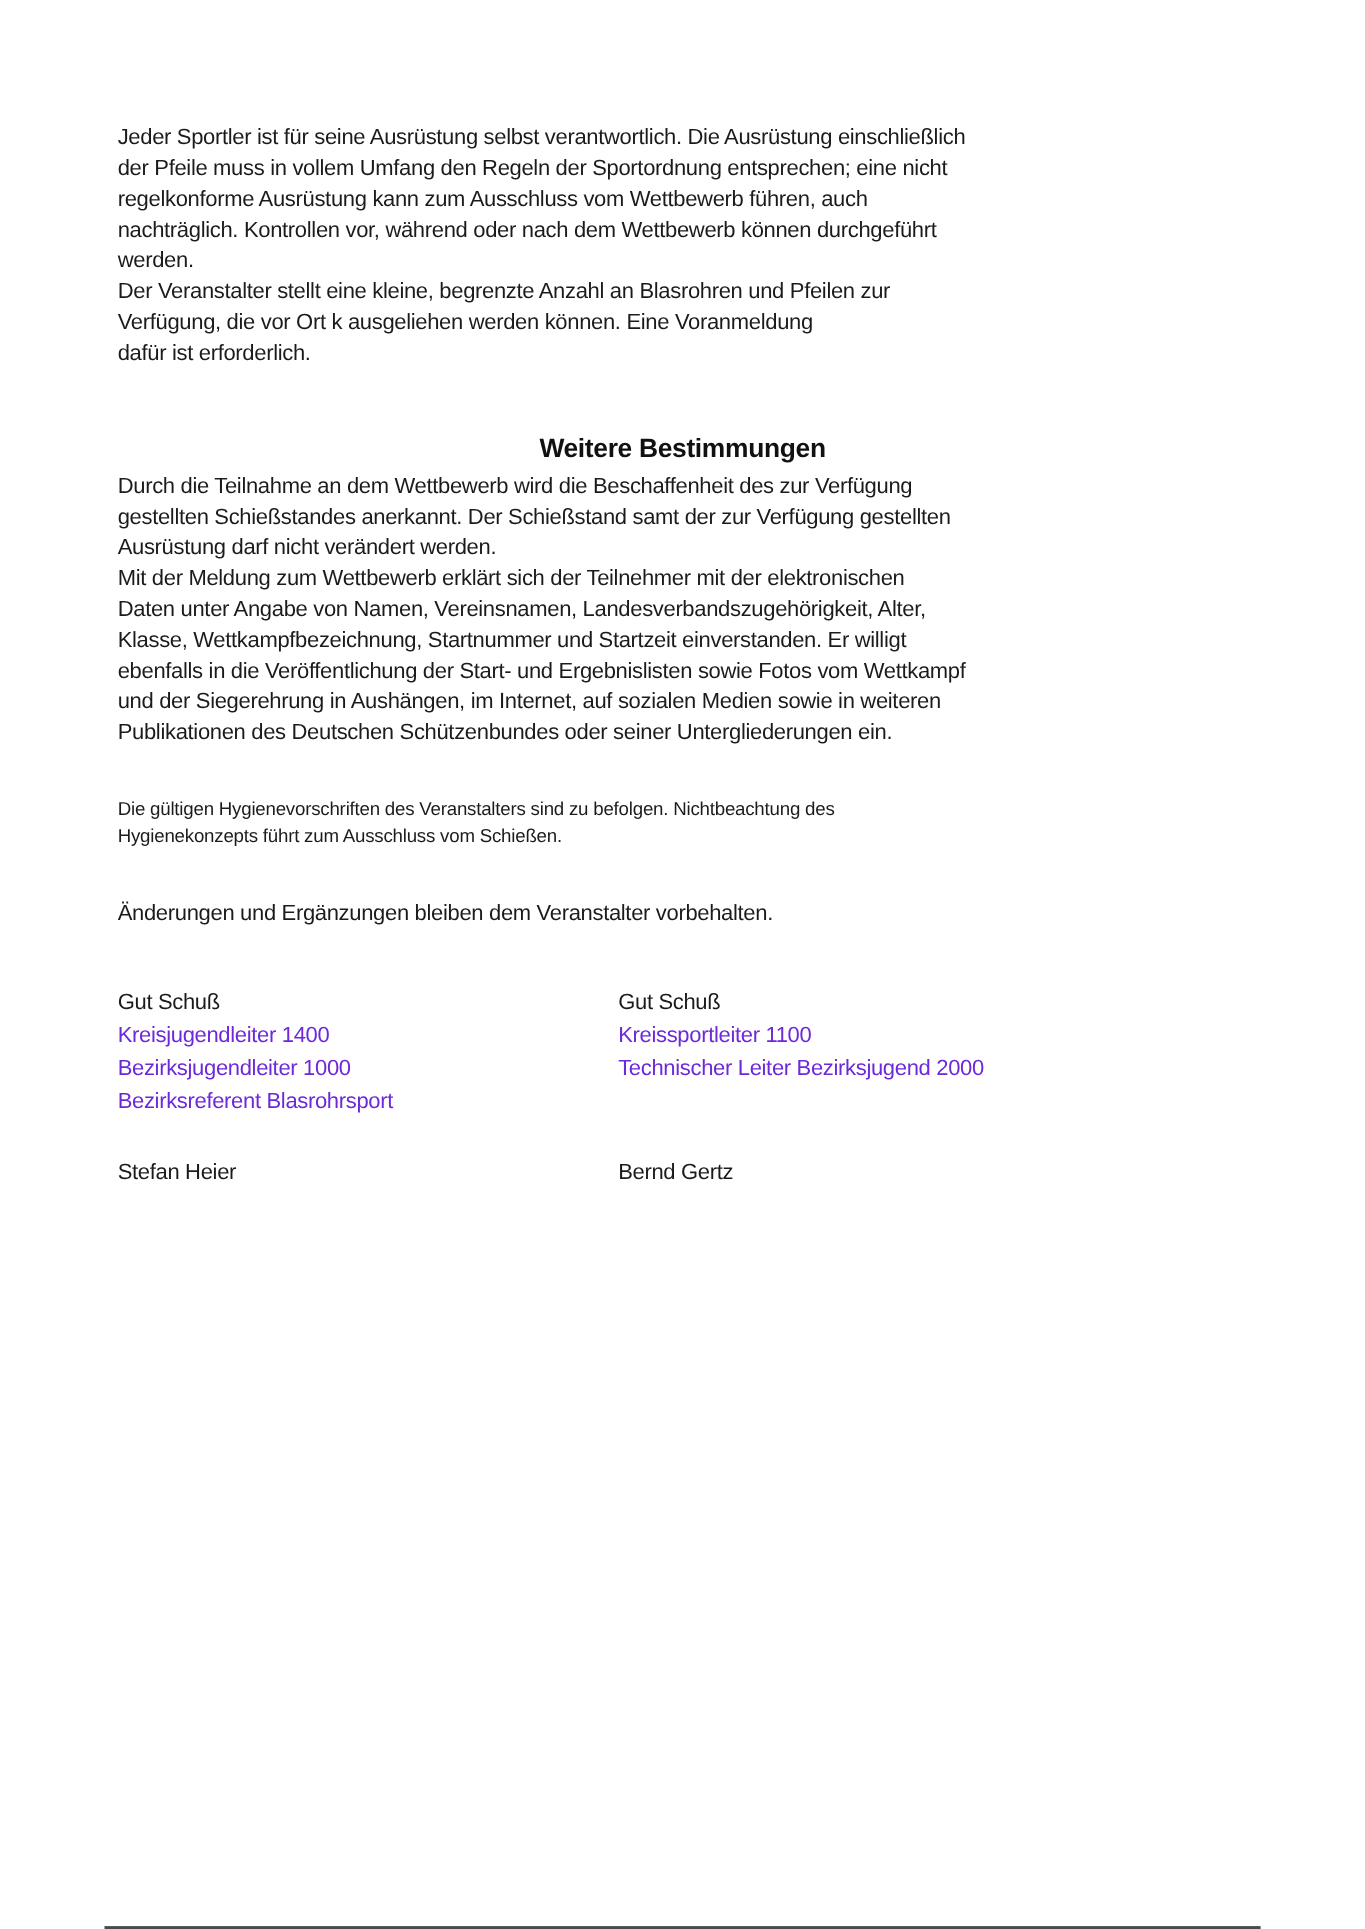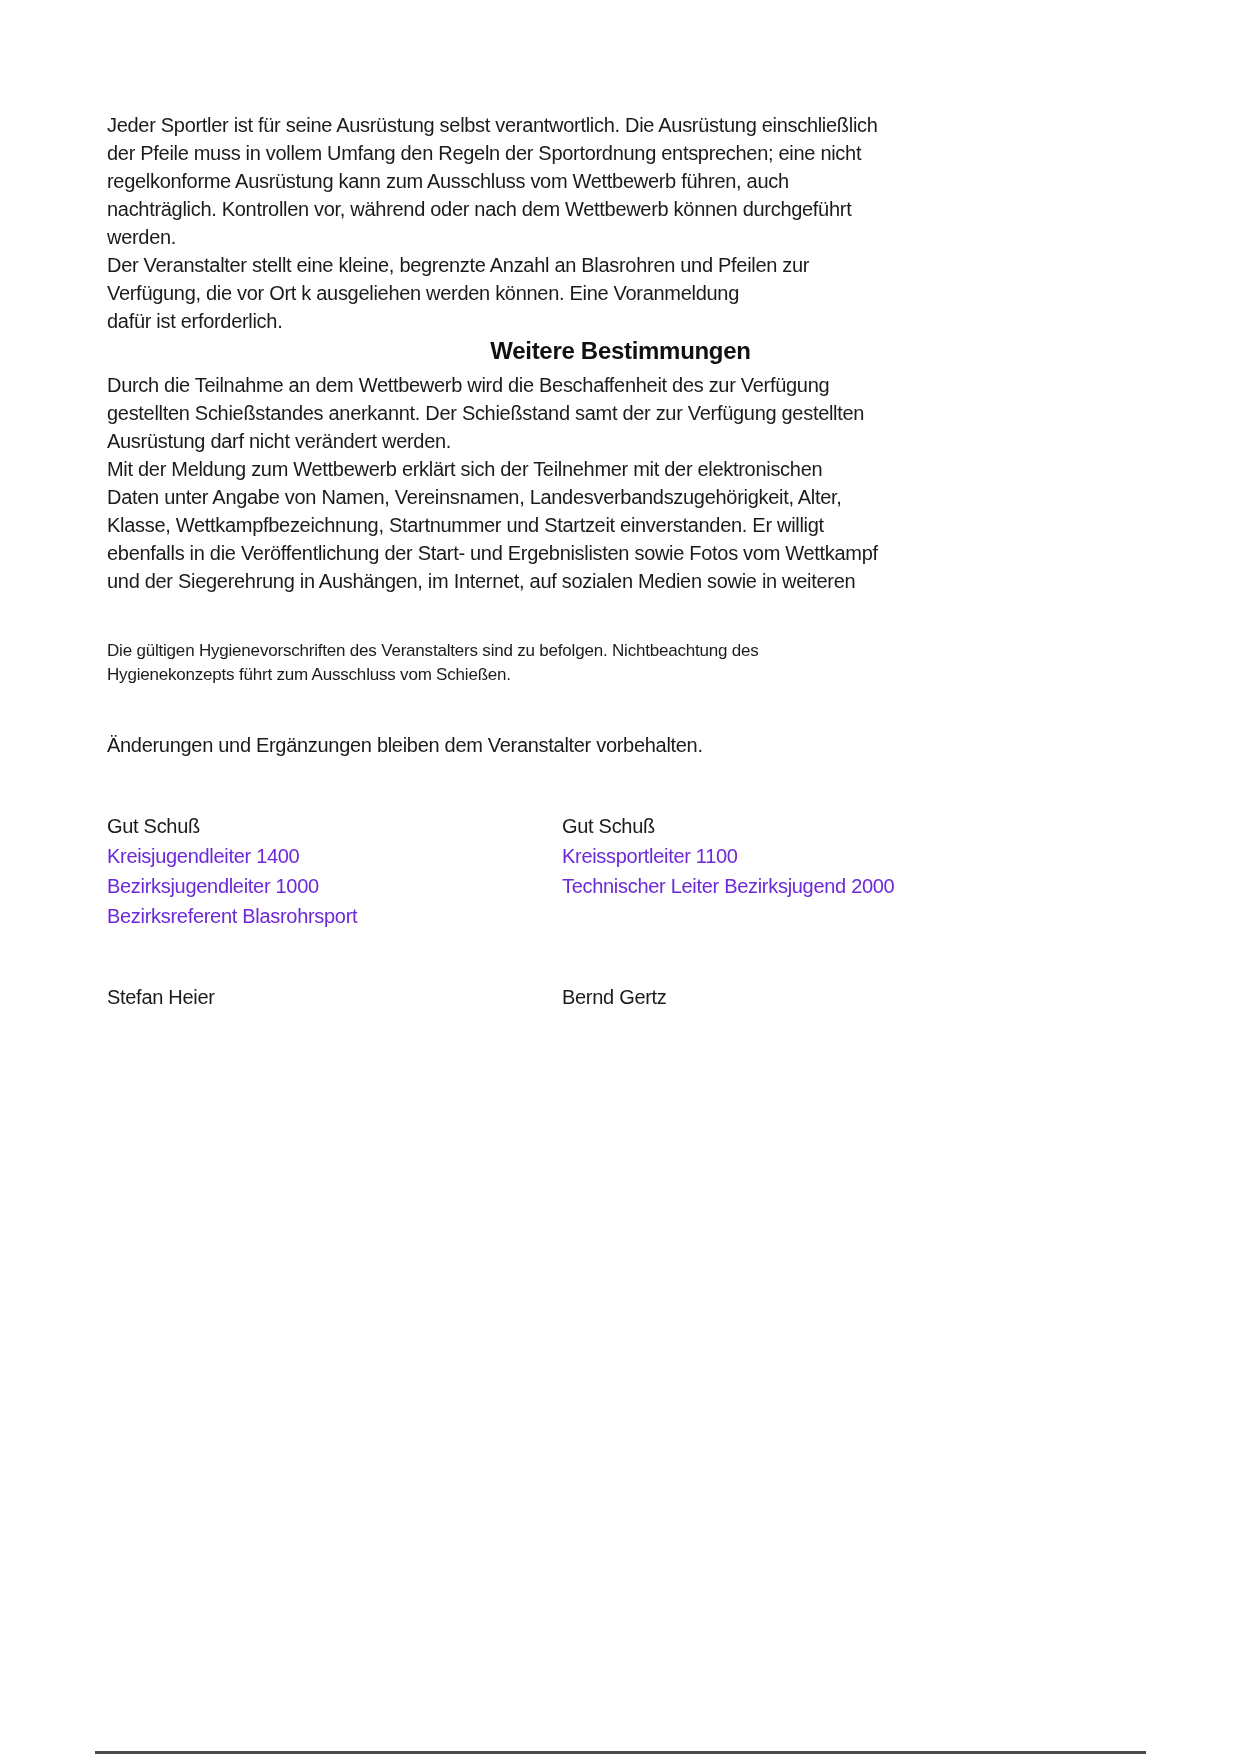--- a/index.html
+++ b/index.html
@@ -18,20 +18,21 @@
     right: 107px;
     top: 111px;
   }
   .body-par .line {
     font-size: 20px;
     line-height: 28px;
     letter-spacing: -0.3px;
     white-space: pre;
   }
   .section-heading {
+    margin-top: 57px;
     text-align: center;
     font-size: 24px;
     line-height: 32px;
     font-weight: bold;
     color: #111111;
     letter-spacing: -0.3px;
   }
   .par-bestimmungen { margin-top: 4px; }
   .small-par { margin-top: 44px; }
   .small-par .line {
@@ -61,21 +62,21 @@
     white-space: pre;
   }
   .blue-roles .line { color: #6d28d9; }
   .names {
     position: relative;
     margin-top: 36px;
     height: 28px;
   }
   .name {
     position: absolute;
-    top: 16px;
+    top: 0;
     font-size: 20px;
     line-height: 28px;
     letter-spacing: -0.3px;
   }
   .name.left  { left: 0; }
   .name.right { left: 455px; }
   .next-page-edge {
     position: absolute;
     left: 95px;
     width: 1051px;
@@ -104,20 +105,21 @@
 
   <div class="body-par par-bestimmungen">
       <div class="line">Durch die Teilnahme an dem Wettbewerb wird die Beschaffenheit des zur Verfügung</div>
       <div class="line">gestellten Schießstandes anerkannt. Der Schießstand samt der zur Verfügung gestellten</div>
       <div class="line">Ausrüstung darf nicht verändert werden.</div>
       <div class="line">Mit der Meldung zum Wettbewerb erklärt sich der Teilnehmer mit der elektronischen</div>
       <div class="line">Daten unter Angabe von Namen, Vereinsnamen, Landesverbandszugehörigkeit, Alter,</div>
       <div class="line">Klasse, Wettkampfbezeichnung, Startnummer und Startzeit einverstanden. Er willigt</div>
       <div class="line">ebenfalls in die Veröffentlichung der Start- und Ergebnislisten sowie Fotos vom Wettkampf</div>
       <div class="line">und der Siegerehrung in Aushängen, im Internet, auf sozialen Medien sowie in weiteren</div>
+      <div class="line">Publikationen des Deutschen Schützenbundes oder seiner Untergliederungen ein.</div>
     </div>
 
   <div class="small-par">
       <div class="line">Die gültigen Hygienevorschriften des Veranstalters sind zu befolgen. Nichtbeachtung des</div>
       <div class="line">Hygienekonzepts führt zum Ausschluss vom Schießen.</div>
     </div>
 
   <div class="body-par closing-par">
       <div class="line">Änderungen und Ergänzungen bleiben dem Veranstalter vorbehalten.</div>
     </div>

